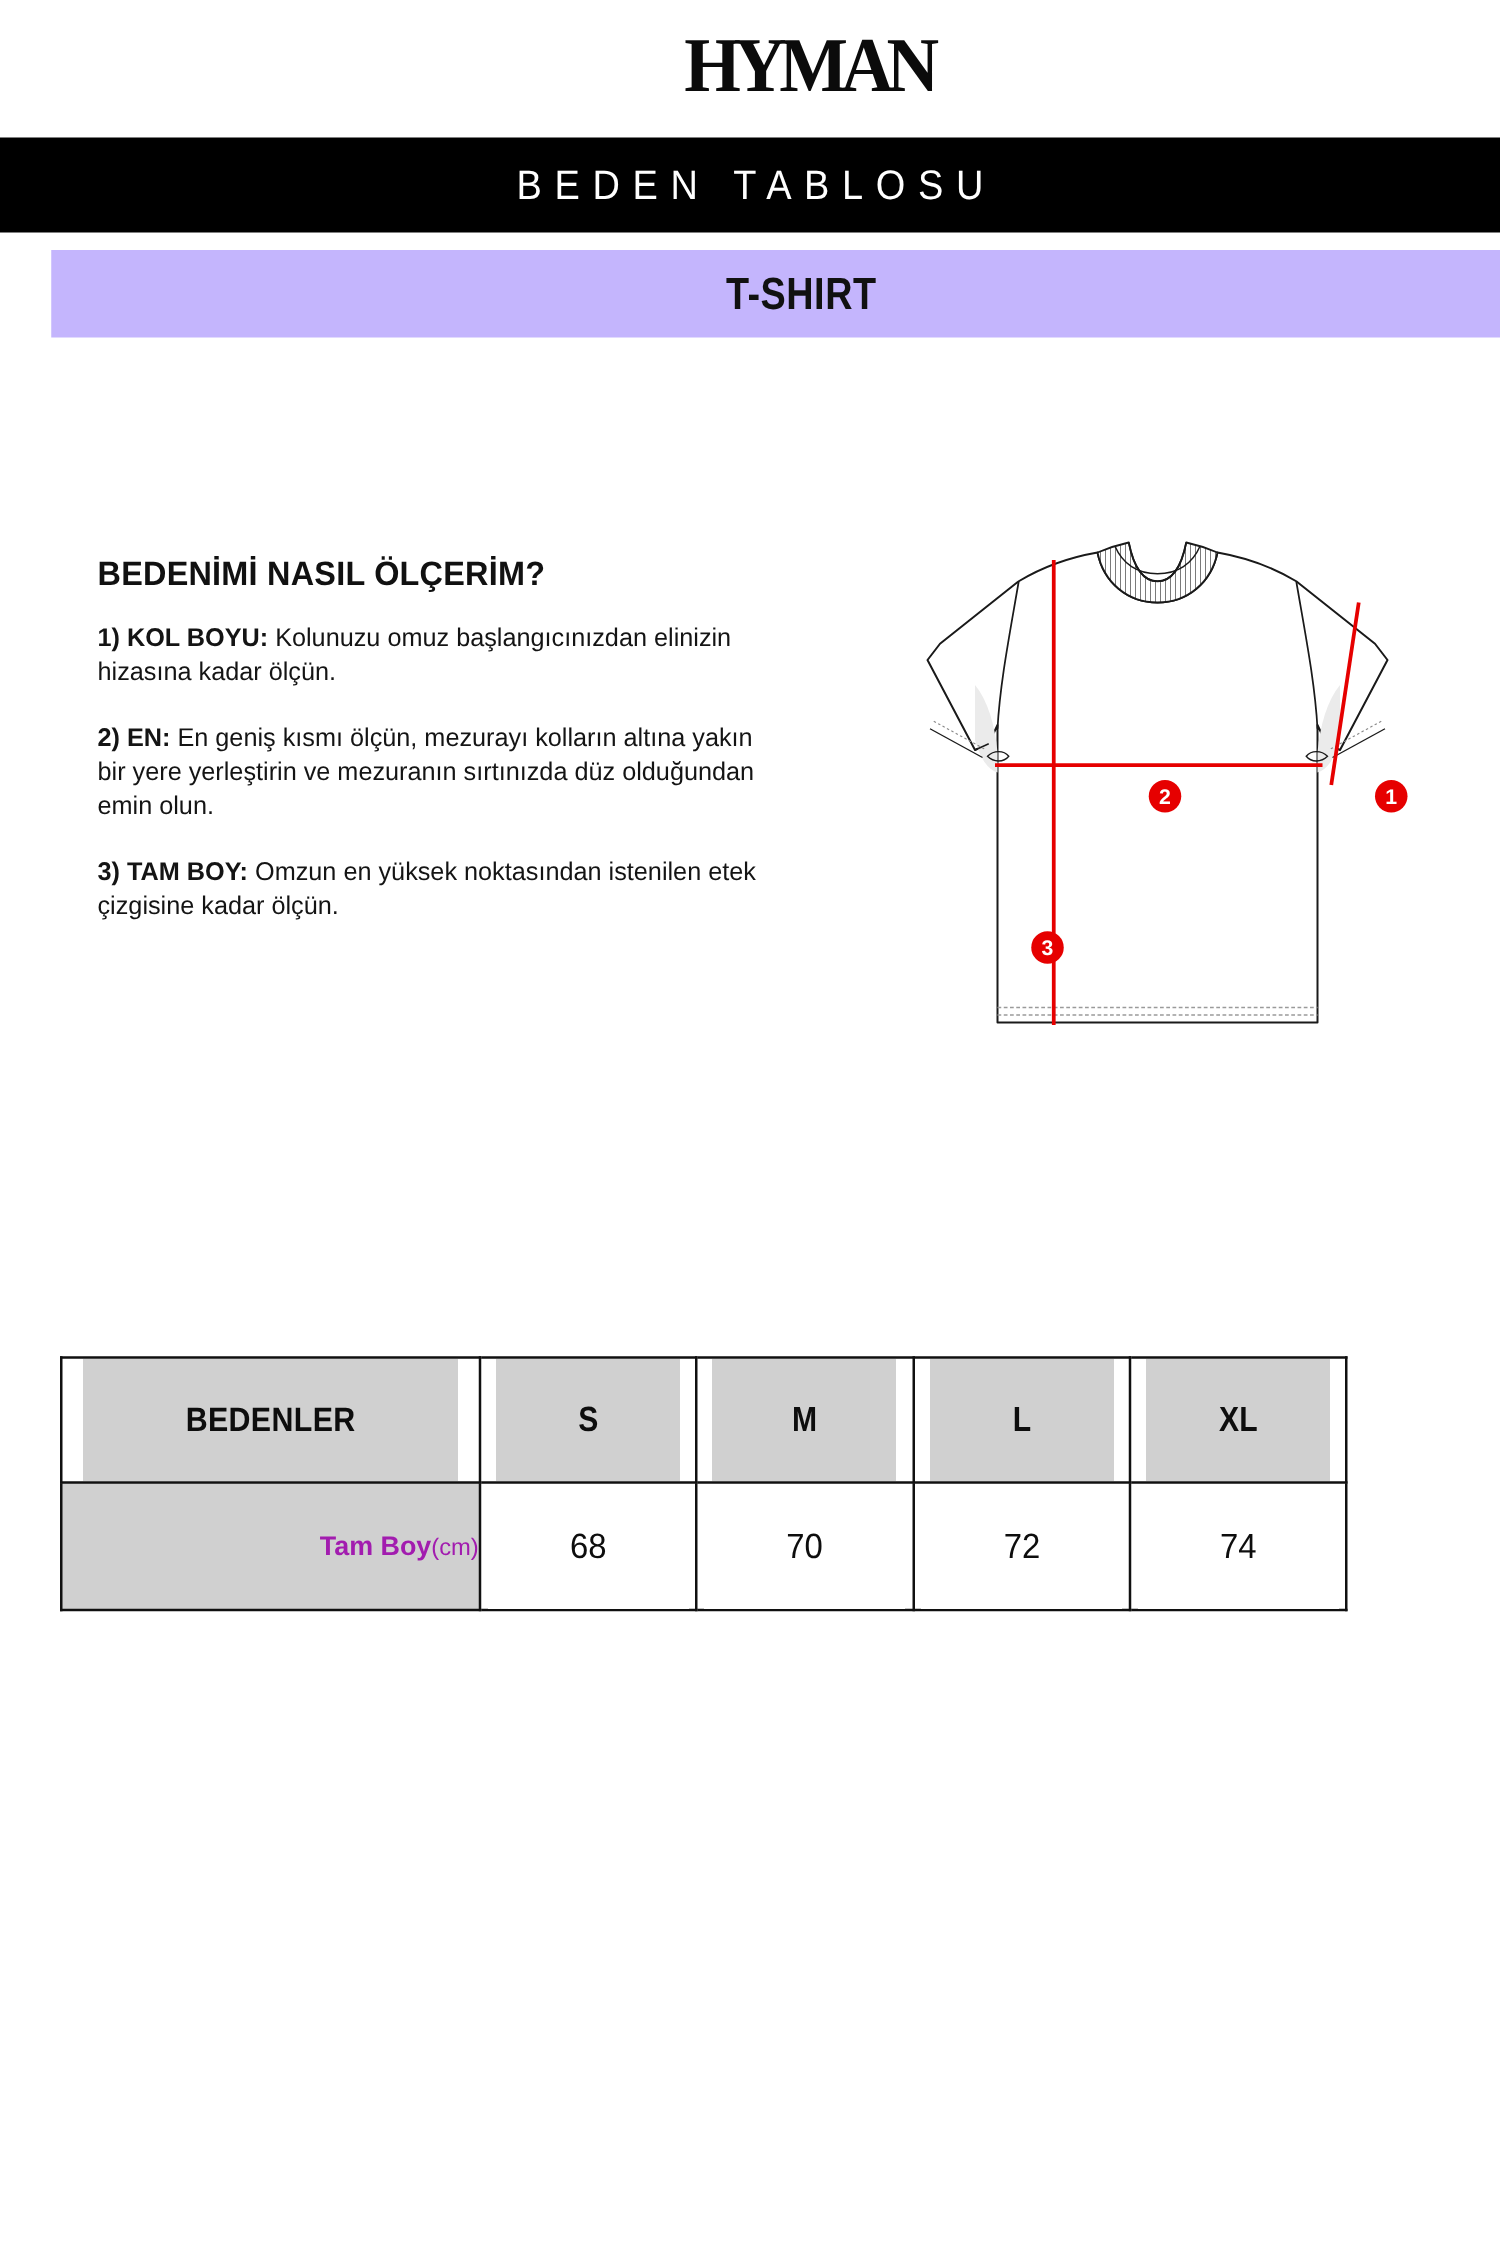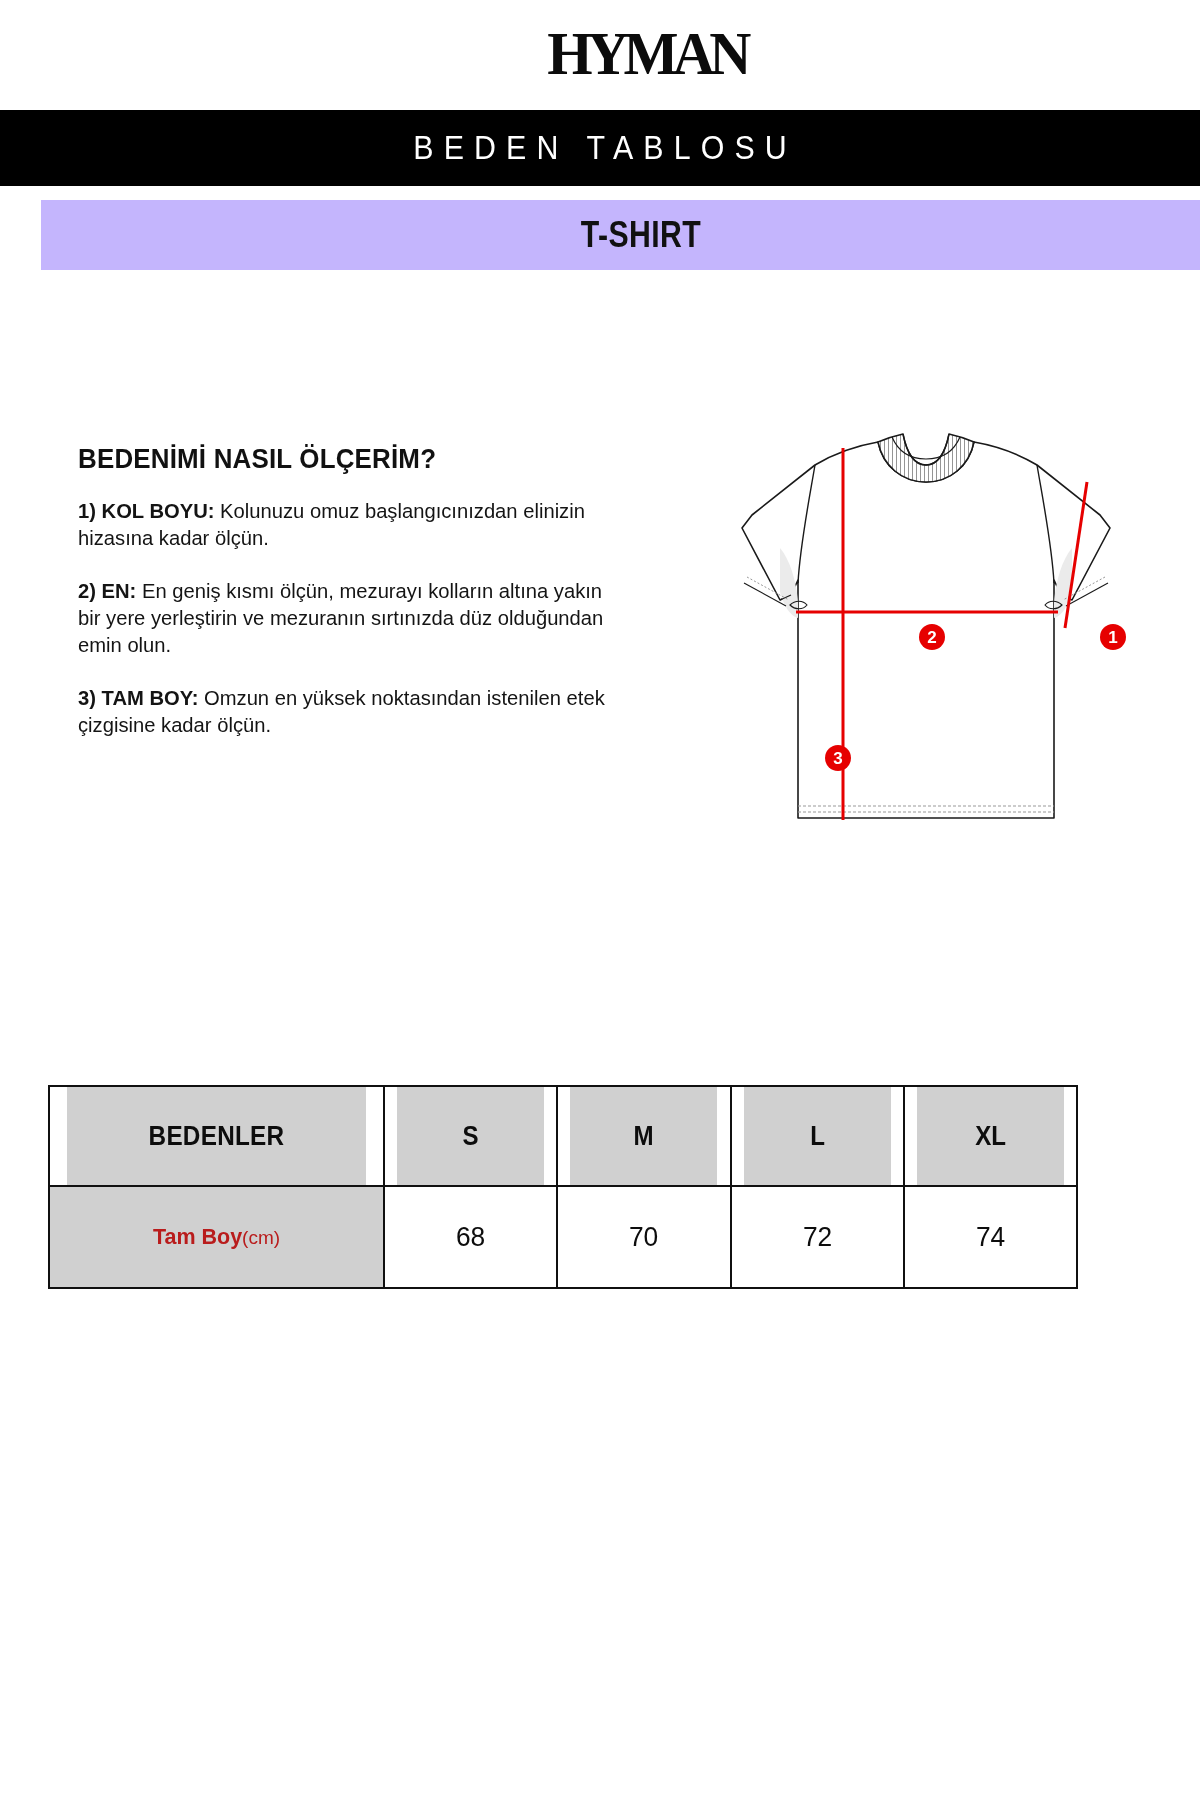--- a/index.html
+++ b/index.html
@@ -124,21 +124,22 @@
   th.head-size{
     font-size:28px;
     transform:scaleX(0.86);
   }
 
   tbody td.row-label{
     background:#d0d0d0;
     height:100px;
     font-size:21.5px;
     font-weight:700;
-    color:#b91c1c;
+    color:#a21caf;
+    text-align:right;
   }
   tbody td.row-label .unit{
     font-weight:400;
     font-size:19px;
   }
   tbody td.cell-value{
     background:#ffffff;
     font-size:28px;
     font-weight:400;
     color:#0d0d0d;

